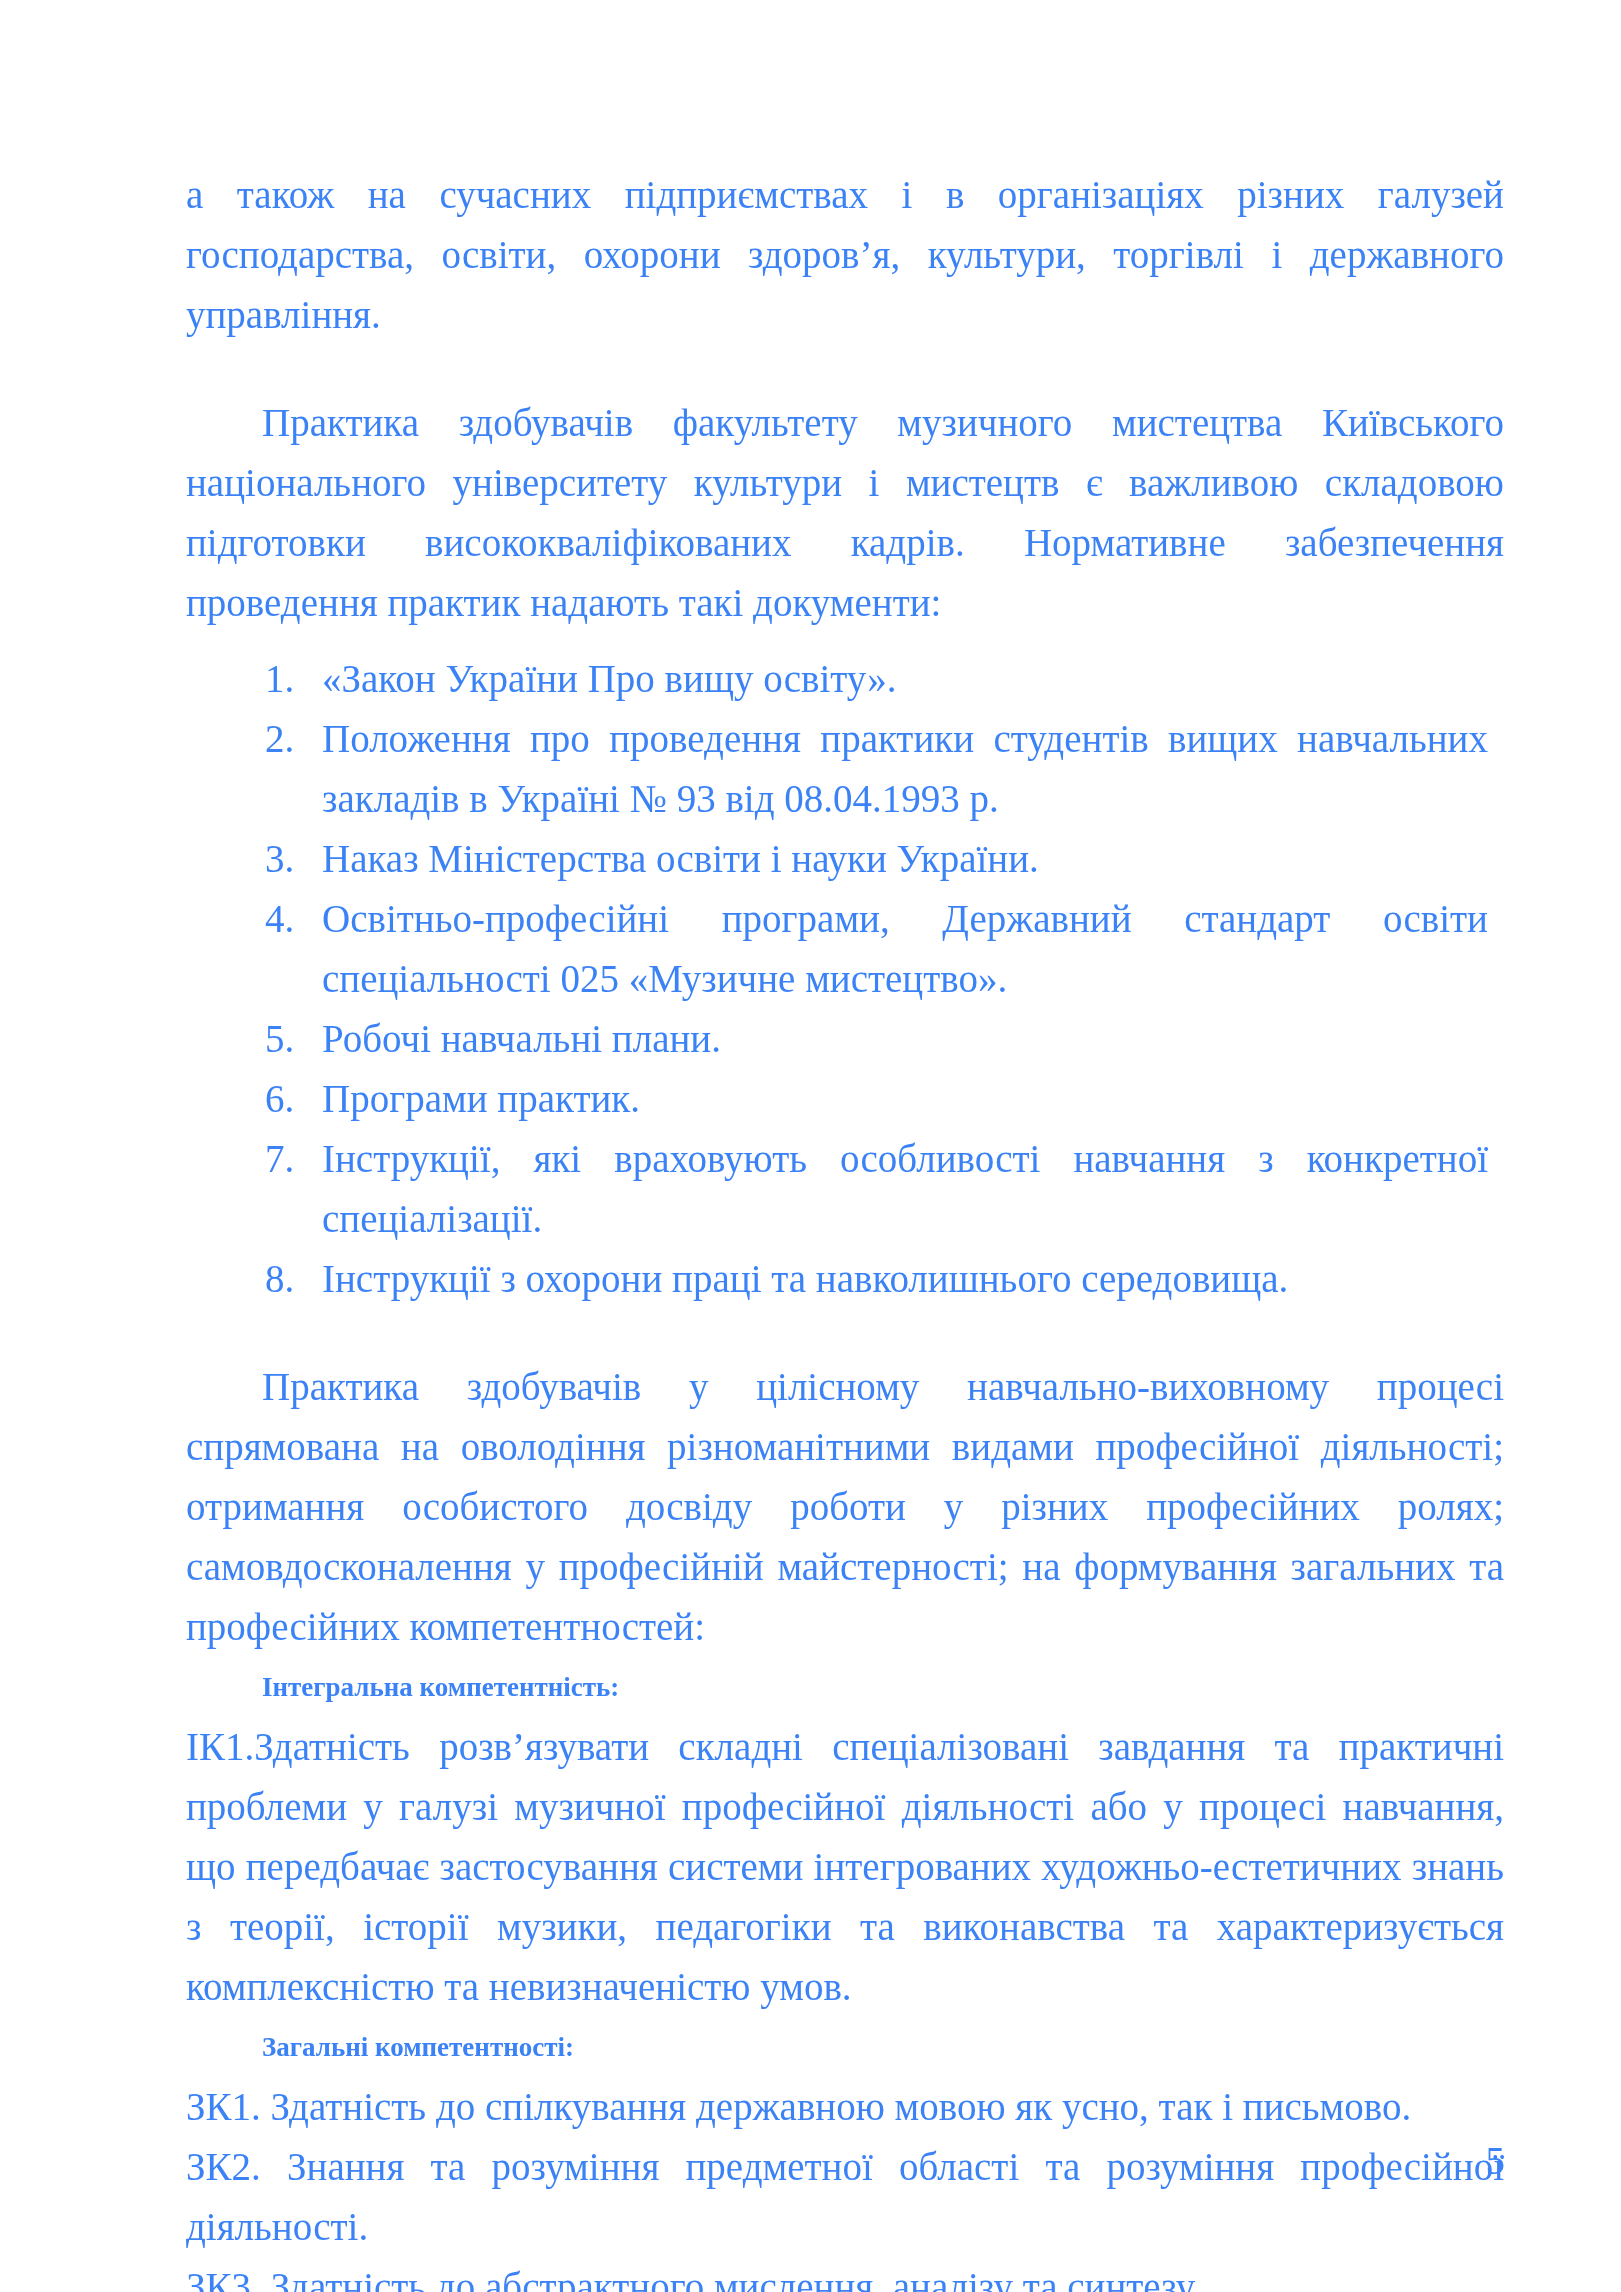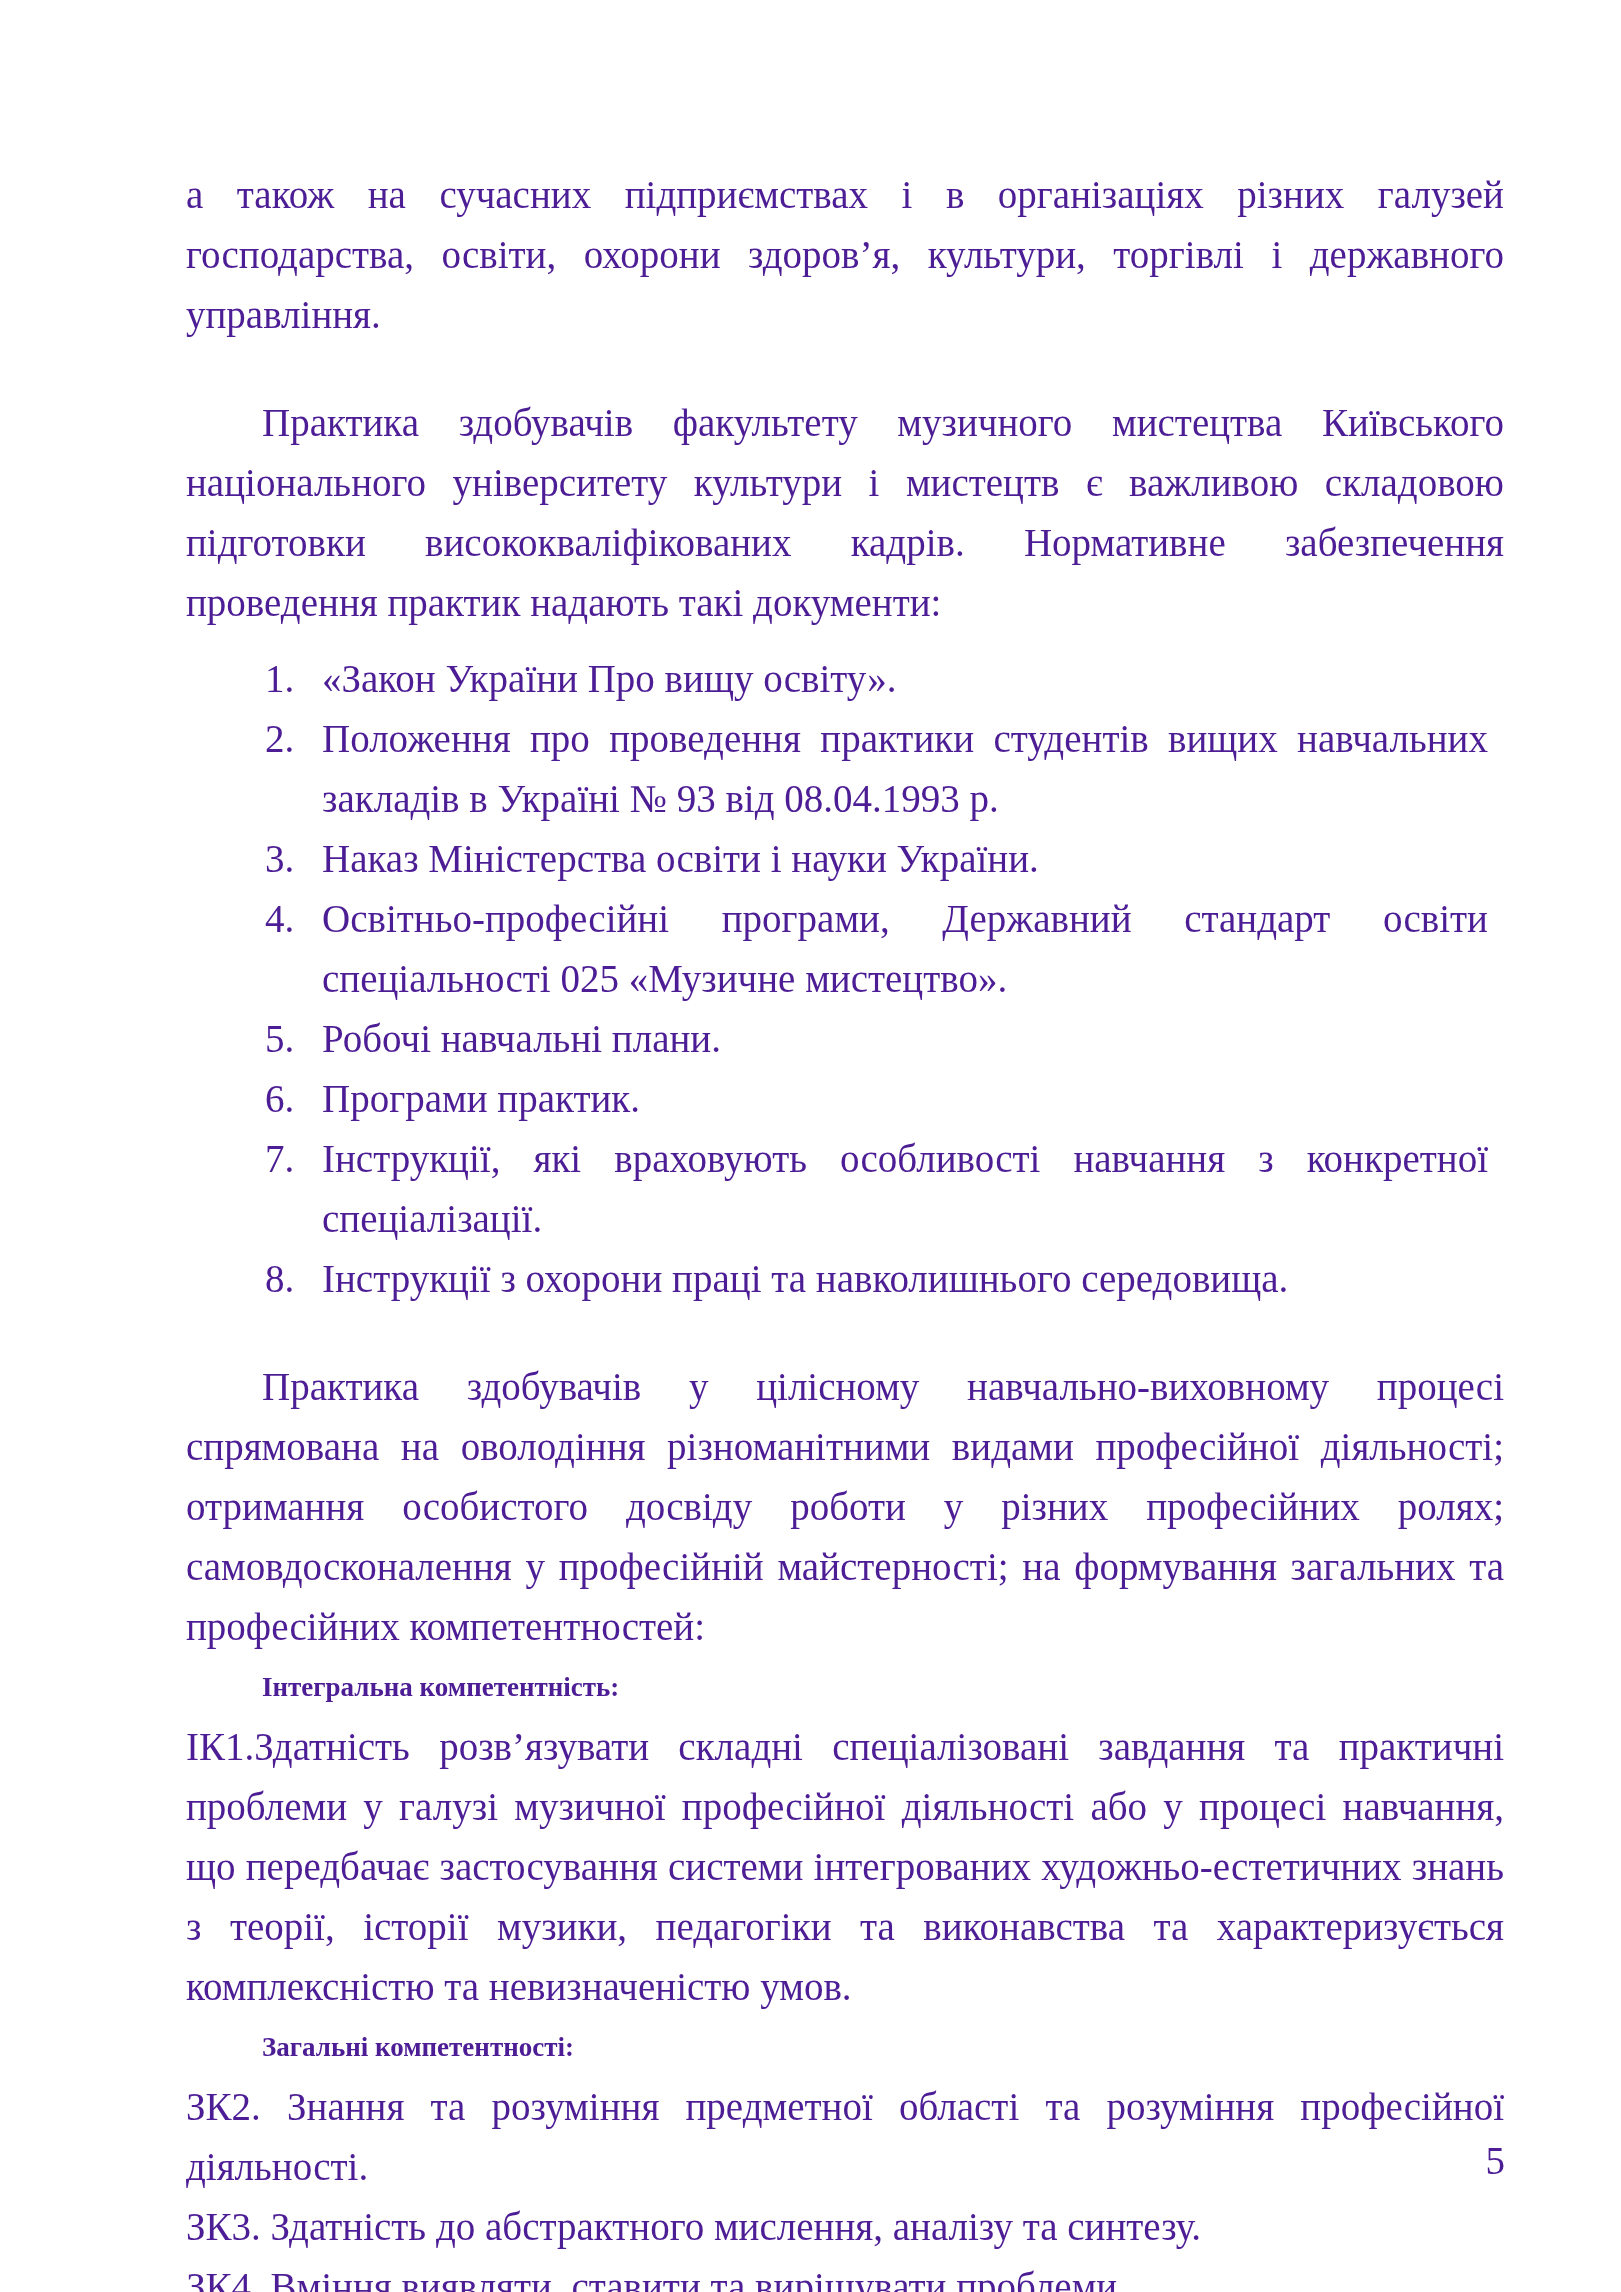--- a/index.html
+++ b/index.html
@@ -9,21 +9,21 @@
     background: #ffffff;
   }
   .page {
     position: relative;
     width: 1621px;
     height: 2293px;
     margin: 0 auto;
     background: #ffffff;
     box-sizing: border-box;
     font-family: "Liberation Serif", "DejaVu Serif", serif;
-    color: #4c1d95;
+    color: #3b82f6;
     overflow: hidden;
   }
   .content {
     position: absolute;
     left: 186px;
     top: 165px;
     width: 1318px;
   }
   p, li, div.line {
     margin: 0;
@@ -120,20 +120,21 @@
     </ol>
 
     <p class="para indent">Практика здобувачів у цілісному навчально-виховному процесі спрямована на оволодіння різноманітними видами професійної діяльності; отримання особистого досвіду роботи у різних професійних ролях; самовдосконалення у професійній майстерності; на формування загальних та професійних компетентностей:</p>
 
     <p class="heading-bold">Інтегральна компетентність:</p>
 
     <p class="para">ІК1.Здатність розв’язувати складні спеціалізовані завдання та практичні проблеми у галузі музичної професійної діяльності або у процесі навчання, що передбачає застосування системи інтегрованих художньо-естетичних знань з теорії, історії музики, педагогіки та виконавства та характеризується комплексністю та невизначеністю умов.</p>
 
     <p class="heading-bold">Загальні компетентності:</p>
 
+    <p class="zk-line single">ЗК1. Здатність до спілкування державною мовою як усно, так і письмово.</p>
     <p class="zk-line">ЗК2. Знання та розуміння предметної області та розуміння професійної діяльності.</p>
     <p class="zk-line single">ЗК3. Здатність до абстрактного мислення, аналізу та синтезу.</p>
     <p class="zk-line single">ЗК4. Вміння виявляти, ставити та вирішувати проблеми.</p>
     <p class="zk-line single">ЗК5. Здатність до пошуку, оброблення та аналізу інформації з різних джерел.</p>
 
   </div>
 
   <div class="page-number">5</div>
 </div>
 

